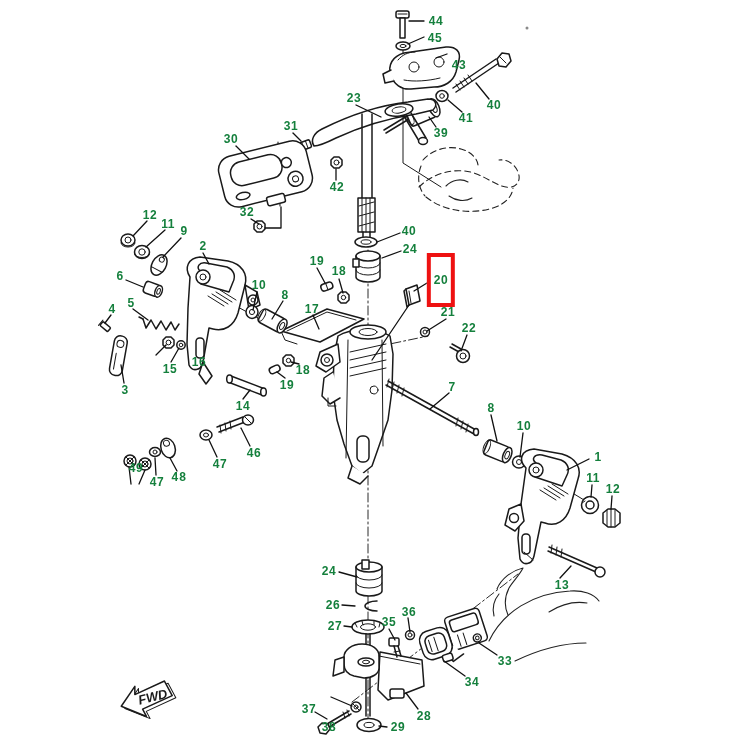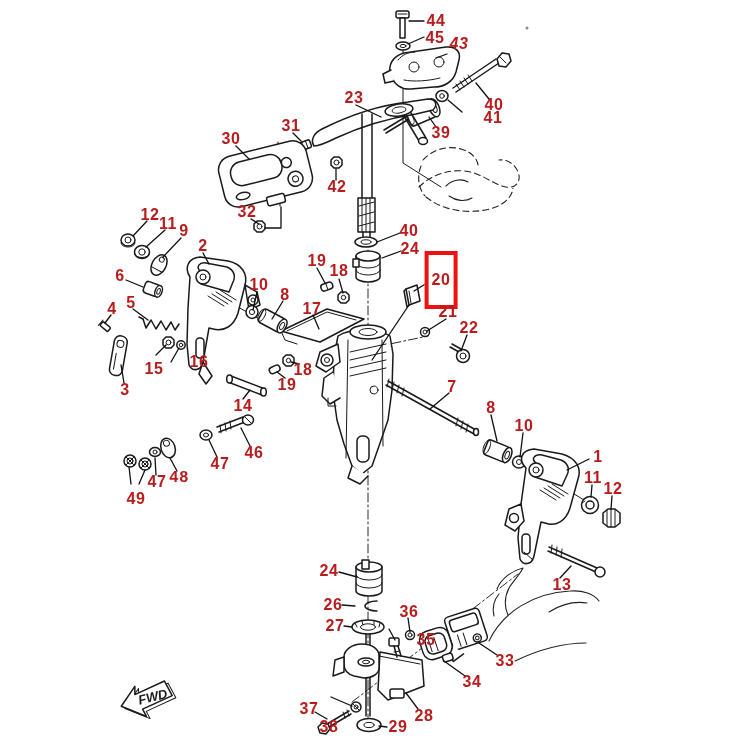--- a/index.html
+++ b/index.html
@@ -9,21 +9,21 @@
   svg *{stroke-linecap:round;stroke-linejoin:round;}
   .fw{fill:#ffffff;stroke:#1a1a1a;stroke-width:1.5;}
   .ln{fill:none;stroke:#1a1a1a;stroke-width:1.5;}
   .thin{fill:none;stroke:#1a1a1a;stroke-width:1;}
   .ld{fill:none;stroke:#111;stroke-width:1.3;}
   .dd{fill:none;stroke:#2a2a2a;stroke-width:1;stroke-dasharray:9 3 2 3;}
   .ph{fill:none;stroke:#222;stroke-width:1.1;stroke-dasharray:6 4;}
   .phs{fill:none;stroke:#222;stroke-width:1.1;}
   #callout-layer{position:absolute;left:0;top:0;width:748px;height:748px;}
   .callout{position:absolute;transform:translate(-50%,-50%);
-           font-weight:700;font-size:16px;line-height:1;color:#b91c1c;
+           font-weight:700;font-size:12px;line-height:1;color:#15803d;
            letter-spacing:.5px;white-space:nowrap;cursor:pointer;}
   .callout.highlighted{border:4px solid var(--hl,#ee1111);background:#fff;padding:17px 3px;}
   .fwd-text{font-weight:700;font-style:italic;font-size:13px;fill:#1a1a1a;}
 </style>
 </head>
 <body>
 
 <div id="canvas">
 
 <svg id="art" width="748" height="748" viewBox="0 0 748 748">
@@ -527,23 +527,23 @@
   <g transform="rotate(-14 146 698)">
     <polygon class="thin" points="123,703 141,687 139,695 171,689 175,705 143,711 145,719" fill="none"></polygon>
     <polygon class="fw" points="120,700 138,684 136,692 168,686 172,702 140,708 142,716"></polygon>
     <text class="fwd-text" x="138" y="703">FWD</text>
   </g>
 </svg>
 
 <div id="callout-layer" style="--hl: #ee1111;">
       <div class="callout" style="left: 436px; top: 21px;">44</div>
       <div class="callout" style="left: 435px; top: 38px;">45</div>
-      <div class="callout" style="left: 459px; top: 44px; font-style: italic;">43</div>
+      <div class="callout" style="left: 459px; top: 65px;">43</div>
       <div class="callout" style="left: 494px; top: 105px;">40</div>
-      <div class="callout" style="left: 493px; top: 118px;">41</div>
+      <div class="callout" style="left: 466px; top: 118px;">41</div>
       <div class="callout" style="left: 441px; top: 133px;">39</div>
       <div class="callout" style="left: 354px; top: 98px;">23</div>
       <div class="callout" style="left: 291px; top: 126px;">31</div>
       <div class="callout" style="left: 231px; top: 139px;">30</div>
       <div class="callout" style="left: 337px; top: 187px;">42</div>
       <div class="callout" style="left: 247px; top: 212px;">32</div>
       <div class="callout" style="left: 150px; top: 215px;">12</div>
       <div class="callout" style="left: 168px; top: 224px;">11</div>
       <div class="callout" style="left: 184px; top: 231px;">9</div>
       <div class="callout" style="left: 203px; top: 246px;">2</div>
@@ -554,41 +554,41 @@
       <div class="callout" style="left: 410px; top: 249px;">24</div>
       <div class="callout" style="left: 317px; top: 261px;">19</div>
       <div class="callout" style="left: 339px; top: 271px;">18</div>
       <div class="callout" style="left: 259px; top: 285px;">10</div>
       <div class="callout" style="left: 285px; top: 295px;">8</div>
       <div class="callout" style="left: 312px; top: 309px;">17</div>
       <div class="callout highlighted" style="left: 441px; top: 280px;">20</div>
       <div class="callout" style="left: 448px; top: 312px;">21</div>
       <div class="callout" style="left: 469px; top: 328px;">22</div>
       <div class="callout" style="left: 155px; top: 362px; margin-left: 44px;">16</div>
-      <div class="callout" style="left: 154px; top: 369px;">15</div>
+      <div class="callout" style="left: 170px; top: 369px;">15</div>
       <div class="callout" style="left: 303px; top: 370px;">18</div>
       <div class="callout" style="left: 287px; top: 385px;">19</div>
       <div class="callout" style="left: 125px; top: 390px;">3</div>
       <div class="callout" style="left: 243px; top: 406px;">14</div>
       <div class="callout" style="left: 452px; top: 387px;">7</div>
       <div class="callout" style="left: 254px; top: 453px;">46</div>
       <div class="callout" style="left: 220px; top: 464px;">47</div>
       <div class="callout" style="left: 179px; top: 478px; font-family: Liberation Mono, monospace;">48</div>
       <div class="callout" style="left: 157px; top: 482px;">47</div>
-      <div class="callout" style="left: 136px; top: 499px;">49</div>
+      <div class="callout" style="left: 136px; top: 468px;">49</div>
       <div class="callout" style="left: 491px; top: 408px;">8</div>
       <div class="callout" style="left: 524px; top: 426px;">10</div>
       <div class="callout" style="left: 598px; top: 457px;">1</div>
       <div class="callout" style="left: 593px; top: 478px;">11</div>
       <div class="callout" style="left: 613px; top: 489px;">12</div>
       <div class="callout" style="left: 562px; top: 585px;">13</div>
       <div class="callout" style="left: 329px; top: 571px;">24</div>
       <div class="callout" style="left: 333px; top: 605px;">26</div>
       <div class="callout" style="left: 335px; top: 626px;">27</div>
-      <div class="callout" style="left: 389px; top: 640px; margin-left: 37px;">35</div>
+      <div class="callout" style="left: 389px; top: 622px;">35</div>
       <div class="callout" style="left: 409px; top: 612px;">36</div>
       <div class="callout" style="left: 505px; top: 661px;">33</div>
       <div class="callout" style="left: 472px; top: 682px;">34</div>
       <div class="callout" style="left: 424px; top: 716px;">28</div>
       <div class="callout" style="left: 398px; top: 727px;">29</div>
       <div class="callout" style="left: 329px; top: 727px;">38</div>
       <div class="callout" style="left: 309px; top: 709px;">37</div>
     </div>
 
 </div>

